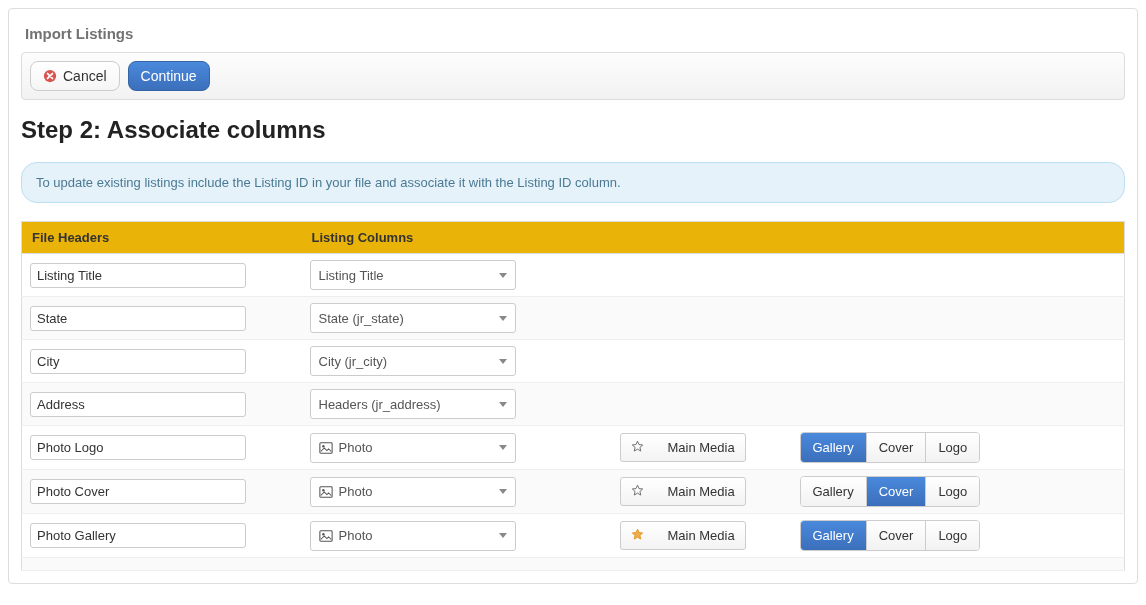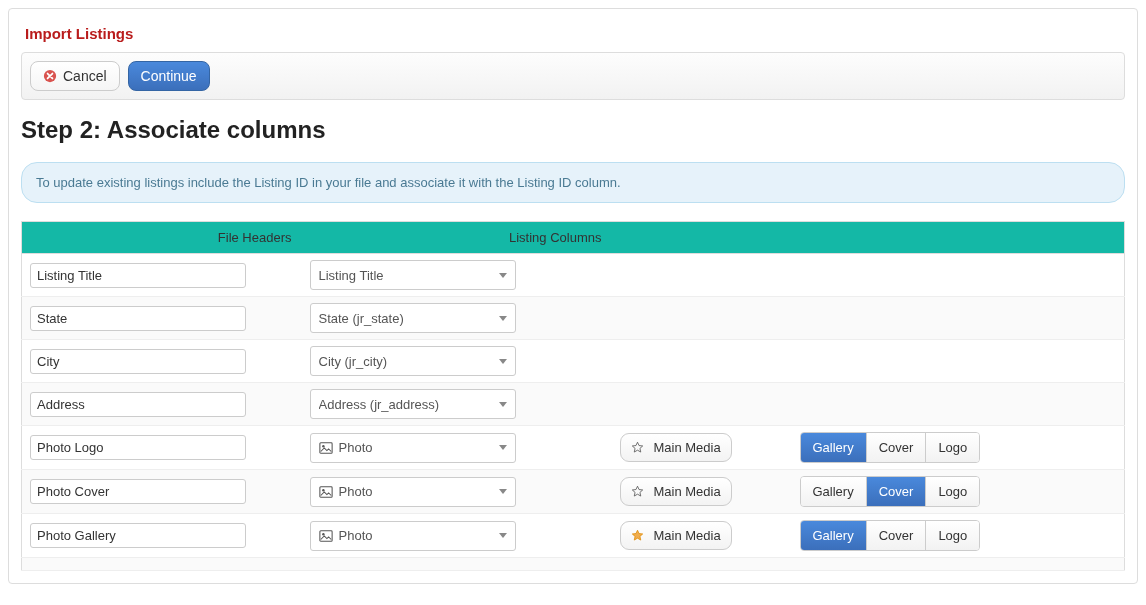--- a/index.html
+++ b/index.html
@@ -10,21 +10,21 @@
     background: #fff;
     padding: 8px;
   }
   .panel {
     border: 1px solid #ddd;
     border-radius: 4px;
     background: #fff;
     padding: 12px 12px 0 12px;
   }
   .page-link {
-    color: #b91c1c;
+    color: #737373;
     font-weight: bold;
     font-size: 15px;
     margin: 4px 0 10px 4px;
     display: block;
     text-decoration: none;
   }
   .toolbar {
     border: 1px solid #ddd;
     border-radius: 4px;
     background: linear-gradient(#fdfdfd,#f2f2f2);
@@ -69,24 +69,24 @@
     font-size: 13px;
     margin-bottom: 18px;
   }
   table.assoc {
     width: 100%;
     border-collapse: collapse;
     border: 1px solid #ddd;
     margin-bottom: 12px;
   }
   table.assoc th {
-    text-align: right;
-    font-size: 13px;
-    font-weight: normal;
-    background: #14b8a6;
+    text-align: left;
+    font-size: 13px;
+    font-weight: bold;
+    background: #eab308;
     border-bottom: 1px solid #ddd;
     padding: 8px 10px;
   }
   table.assoc td {
     padding: 6px 8px;
     vertical-align: middle;
     border-bottom: 1px solid #eee;
   }
   table.assoc tr:nth-child(odd) td { background: #fff; }
   table.assoc tr:nth-child(even) td { background: #fafafa; }
@@ -128,25 +128,25 @@
     width: 0; height: 0;
     border-left: 4px solid transparent;
     border-right: 4px solid transparent;
     border-top: 5px solid #888;
   }
   .combo .icon {
     width: 14px; height: 14px; flex: none;
   }
   .main-media-btn {
     display: inline-flex;
-    align-items: center;
-    gap: 10px;
+    align-items: flex-start;
+    gap: 24px;
     padding: 6px 10px;
     font-size: 13px;
-    border-radius: 9px;
+    border-radius: 3px;
     border: 1px solid #ccc;
     background: linear-gradient(#fff,#f3f3f3);
     color: #333;
     cursor: pointer;
   }
   .star-icon { width:13px; height:13px; flex:none; }
   .seg {
     display: inline-flex;
     border-radius: 4px;
     overflow: hidden;
@@ -230,21 +230,21 @@
               <span class="caret"></span>
             </div>
           </td>
           <td class="col-media"></td>
           <td class="col-type"></td>
         </tr>
         <tr>
           <td class="col-header"><input class="header-input" value="Address" style=""></td>
           <td class="col-select">
             <div class="combo">
-              <span class="label">Address (jr_address)</span>
+              <span class="label">Headers (jr_address)</span>
               <span class="caret"></span>
             </div>
           </td>
           <td class="col-media"></td>
           <td class="col-type"></td>
         </tr>
         <tr>
           <td class="col-header"><input class="header-input" value="Photo Logo" style=""></td>
           <td class="col-select">
             <div class="combo">

